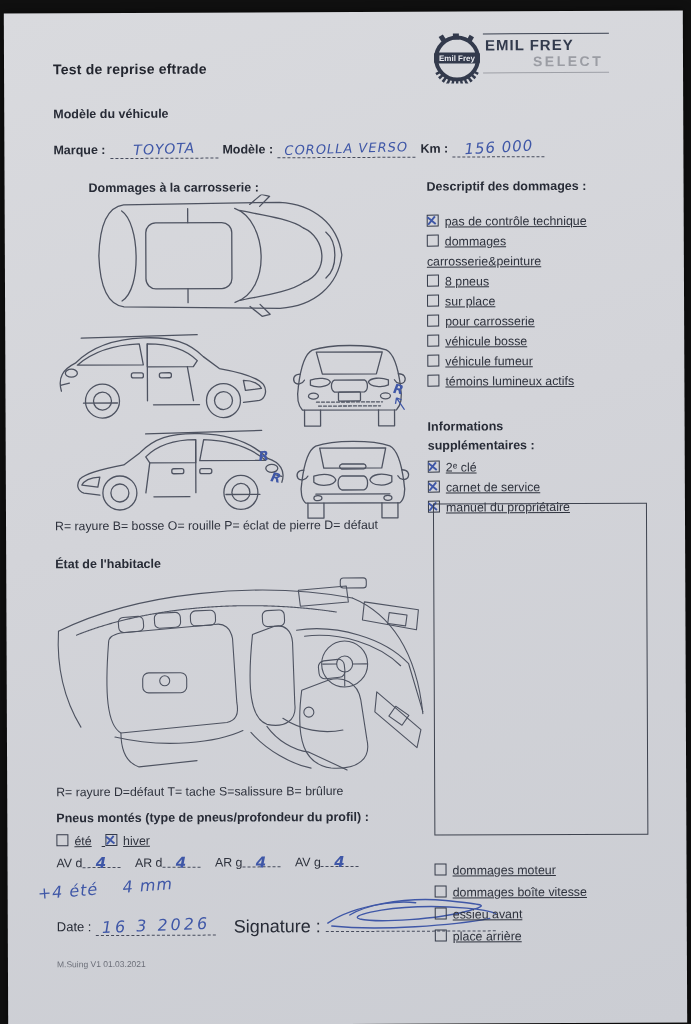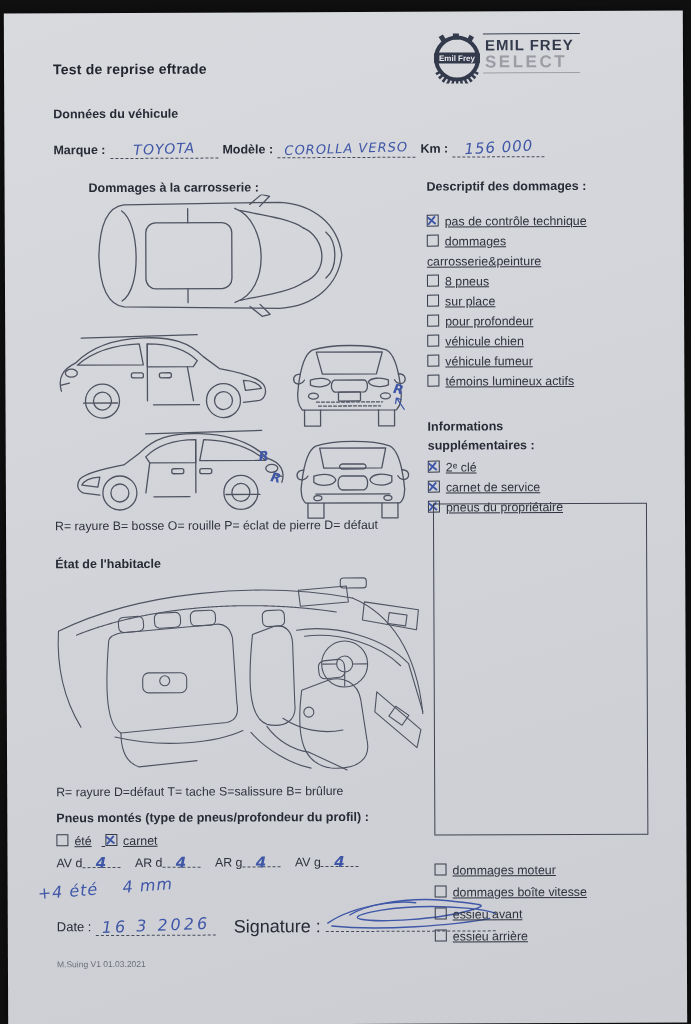--- a/index.html
+++ b/index.html
@@ -22,21 +22,21 @@
   .txt{font-size:12.3px;color:#2e323d;}
   .small{font-size:8.5px;color:#6b6e78;}
 
   
   .logo{display:flex;align-items:flex-start;gap:1px;}
   .logo-text{
     border-top:1.5px solid #39404f;border-bottom:1.5px solid #9ea0a7;
     padding:3px 6px 2px 2px;
   }
   .logo-line1{font-size:15px;font-weight:bold;color:#323a4c;letter-spacing:1px;line-height:16px;}
-  .logo-line2{font-size:17px;font-weight:bold;color:#9b9da4;letter-spacing:2.5px;line-height:17px;}
+  .logo-line2{font-size:14px;font-weight:bold;color:#9b9da4;letter-spacing:2.5px;line-height:17px;margin-left:48px;}
 
   
   .hand{
     font-family:"DejaVu Sans", sans-serif;font-style:italic;
     color:#3f57a7;letter-spacing:1px;
   }
   .dashline{border-bottom:1.5px dashed #464b5c;display:inline-block;text-align:center;}
 
   
   .cb{
@@ -78,21 +78,21 @@
       <path d="M6,38 A21,21 0 0 0 44,38" fill="none" stroke="#333a4c" stroke-width="6" stroke-dasharray="2.5,2"></path>
       <rect x="2" y="19" width="46" height="11" rx="2" fill="#333a4c"></rect>
       <text x="25" y="27.5" text-anchor="middle" font-size="8" font-weight="bold" fill="#e8e9ee" font-family="Liberation Sans, sans-serif">Emil Frey</text>
     </svg>
     <div class="logo-text">
       <div class="logo-line1">EMIL FREY</div>
       <div class="logo-line2">SELECT</div>
     </div>
   </div>
 
-  <div class="abs h2" style="left:49px;top:94px;">Données du véhicule</div>
+  <div class="abs h2" style="left:49px;top:94px;">Modèle du véhicule</div>
 
   <div class="abs" style="left:49px;top:127px;white-space:nowrap;">
     <span class="h2">Marque :</span>
     <span class="dashline" style="width:108px;"><span class="hand" style="font-size:14px;display:inline-block;transform:rotate(-2deg);">TOYOTA</span></span>
   </div>
   <div class="abs" style="left:218px;top:127px;white-space:nowrap;">
     <span class="h2">Modèle :</span>
     <span class="dashline" style="width:138px;"><span class="hand" style="font-size:13px;display:inline-block;transform:rotate(-1.5deg);">COROLLA VERSO</span></span>
   </div>
   <div class="abs" style="left:416px;top:127px;white-space:nowrap;">
@@ -230,21 +230,21 @@
     <path d="M330,120 L374,158 L370,176 L328,140 Z"></path>
     <rect x="344" y="138" width="16" height="12" transform="rotate(35 352 144)"></rect>
   </svg>
 
   <div class="abs txt" style="left:49px;top:772px;">R= rayure D=défaut T= tache S=salissure B= brûlure</div>
 
   <div class="abs h2" style="left:49px;top:798px;">Pneus montés (type de pneus/profondeur du profil) :</div>
 
   <div class="abs cbl" style="left:49px;top:818px;">
     <span style="margin-right:10px;"><span class="cb"></span><span class="lbl">été</span></span>
-    <span class="checked"><span class="cb"></span><span class="lbl">carnet</span></span>
+    <span class="checked"><span class="cb"></span><span class="lbl">hiver</span></span>
   </div>
 
   <div class="abs" style="left:49px;top:840px;white-space:nowrap;">
     <span class="meas"><span>AV d</span><span class="meas-line"><span class="hand meas-val">4</span></span></span>
     <span class="meas"><span>AR d</span><span class="meas-line"><span class="hand meas-val">4</span></span></span>
     <span class="meas"><span>AR g</span><span class="meas-line"><span class="hand meas-val">4</span></span></span>
     <span class="meas"><span>AV g</span><span class="meas-line"><span class="hand meas-val">4</span></span></span>
   </div>
 
   <div class="abs hand" style="left:30px;top:866px;font-size:16px;transform:rotate(-4deg);white-space:pre;">+4 été    4 mm</div>
@@ -266,36 +266,36 @@
     </span>
   </div>
 
   <div class="abs small" style="left:49px;top:946px;">M.Suing V1 01.03.2021</div>
 
   <div class="abs" style="left:422px;top:200px;width:176px;">
     <div class="cbl checked"><span class="cb"></span><span class="lbl">pas de contrôle technique</span></div>
     <div class="cbl"><span class="cb"></span><span class="lbl">dommages carrosserie&amp;peinture</span></div>
     <div class="cbl"><span class="cb"></span><span class="lbl">8 pneus</span></div>
     <div class="cbl"><span class="cb"></span><span class="lbl">sur place</span></div>
-    <div class="cbl"><span class="cb"></span><span class="lbl">pour profondeur</span></div>
-    <div class="cbl"><span class="cb"></span><span class="lbl">véhicule chien</span></div>
+    <div class="cbl"><span class="cb"></span><span class="lbl">pour carrosserie</span></div>
+    <div class="cbl"><span class="cb"></span><span class="lbl">véhicule bosse</span></div>
     <div class="cbl"><span class="cb"></span><span class="lbl">véhicule fumeur</span></div>
     <div class="cbl"><span class="cb"></span><span class="lbl">témoins lumineux actifs</span></div>
   </div>
 
   <div class="abs h2" style="left:422px;top:406px;width:150px;line-height:19px;">Informations supplémentaires :</div>
 
   <div class="abs" style="left:422px;top:446px;width:200px;">
     <div class="cbl checked"><span class="cb"></span><span class="lbl">2ᵉ clé</span></div>
     <div class="cbl checked"><span class="cb"></span><span class="lbl">carnet de service</span></div>
-    <div class="cbl checked"><span class="cb"></span><span class="lbl">pneus du propriétaire</span></div>
+    <div class="cbl checked"><span class="cb"></span><span class="lbl">manuel du propriétaire</span></div>
   </div>
 
   <div class="abs notes-box" style="left:427px;top:492px;width:212px;height:330px;"></div>
 
   <div class="abs" style="left:427px;top:848px;width:220px;">
     <div class="cbl" style="line-height:22px;"><span class="cb"></span><span class="lbl">dommages moteur</span></div>
     <div class="cbl" style="line-height:22px;"><span class="cb"></span><span class="lbl">dommages boîte vitesse</span></div>
     <div class="cbl" style="line-height:22px;"><span class="cb"></span><span class="lbl">essieu avant</span></div>
-    <div class="cbl" style="line-height:22px;"><span class="cb"></span><span class="lbl">essieu arrière</span></div>
+    <div class="cbl" style="line-height:22px;"><span class="cb"></span><span class="lbl">place arrière</span></div>
   </div>
 
 </div>
 
 </body></html>

